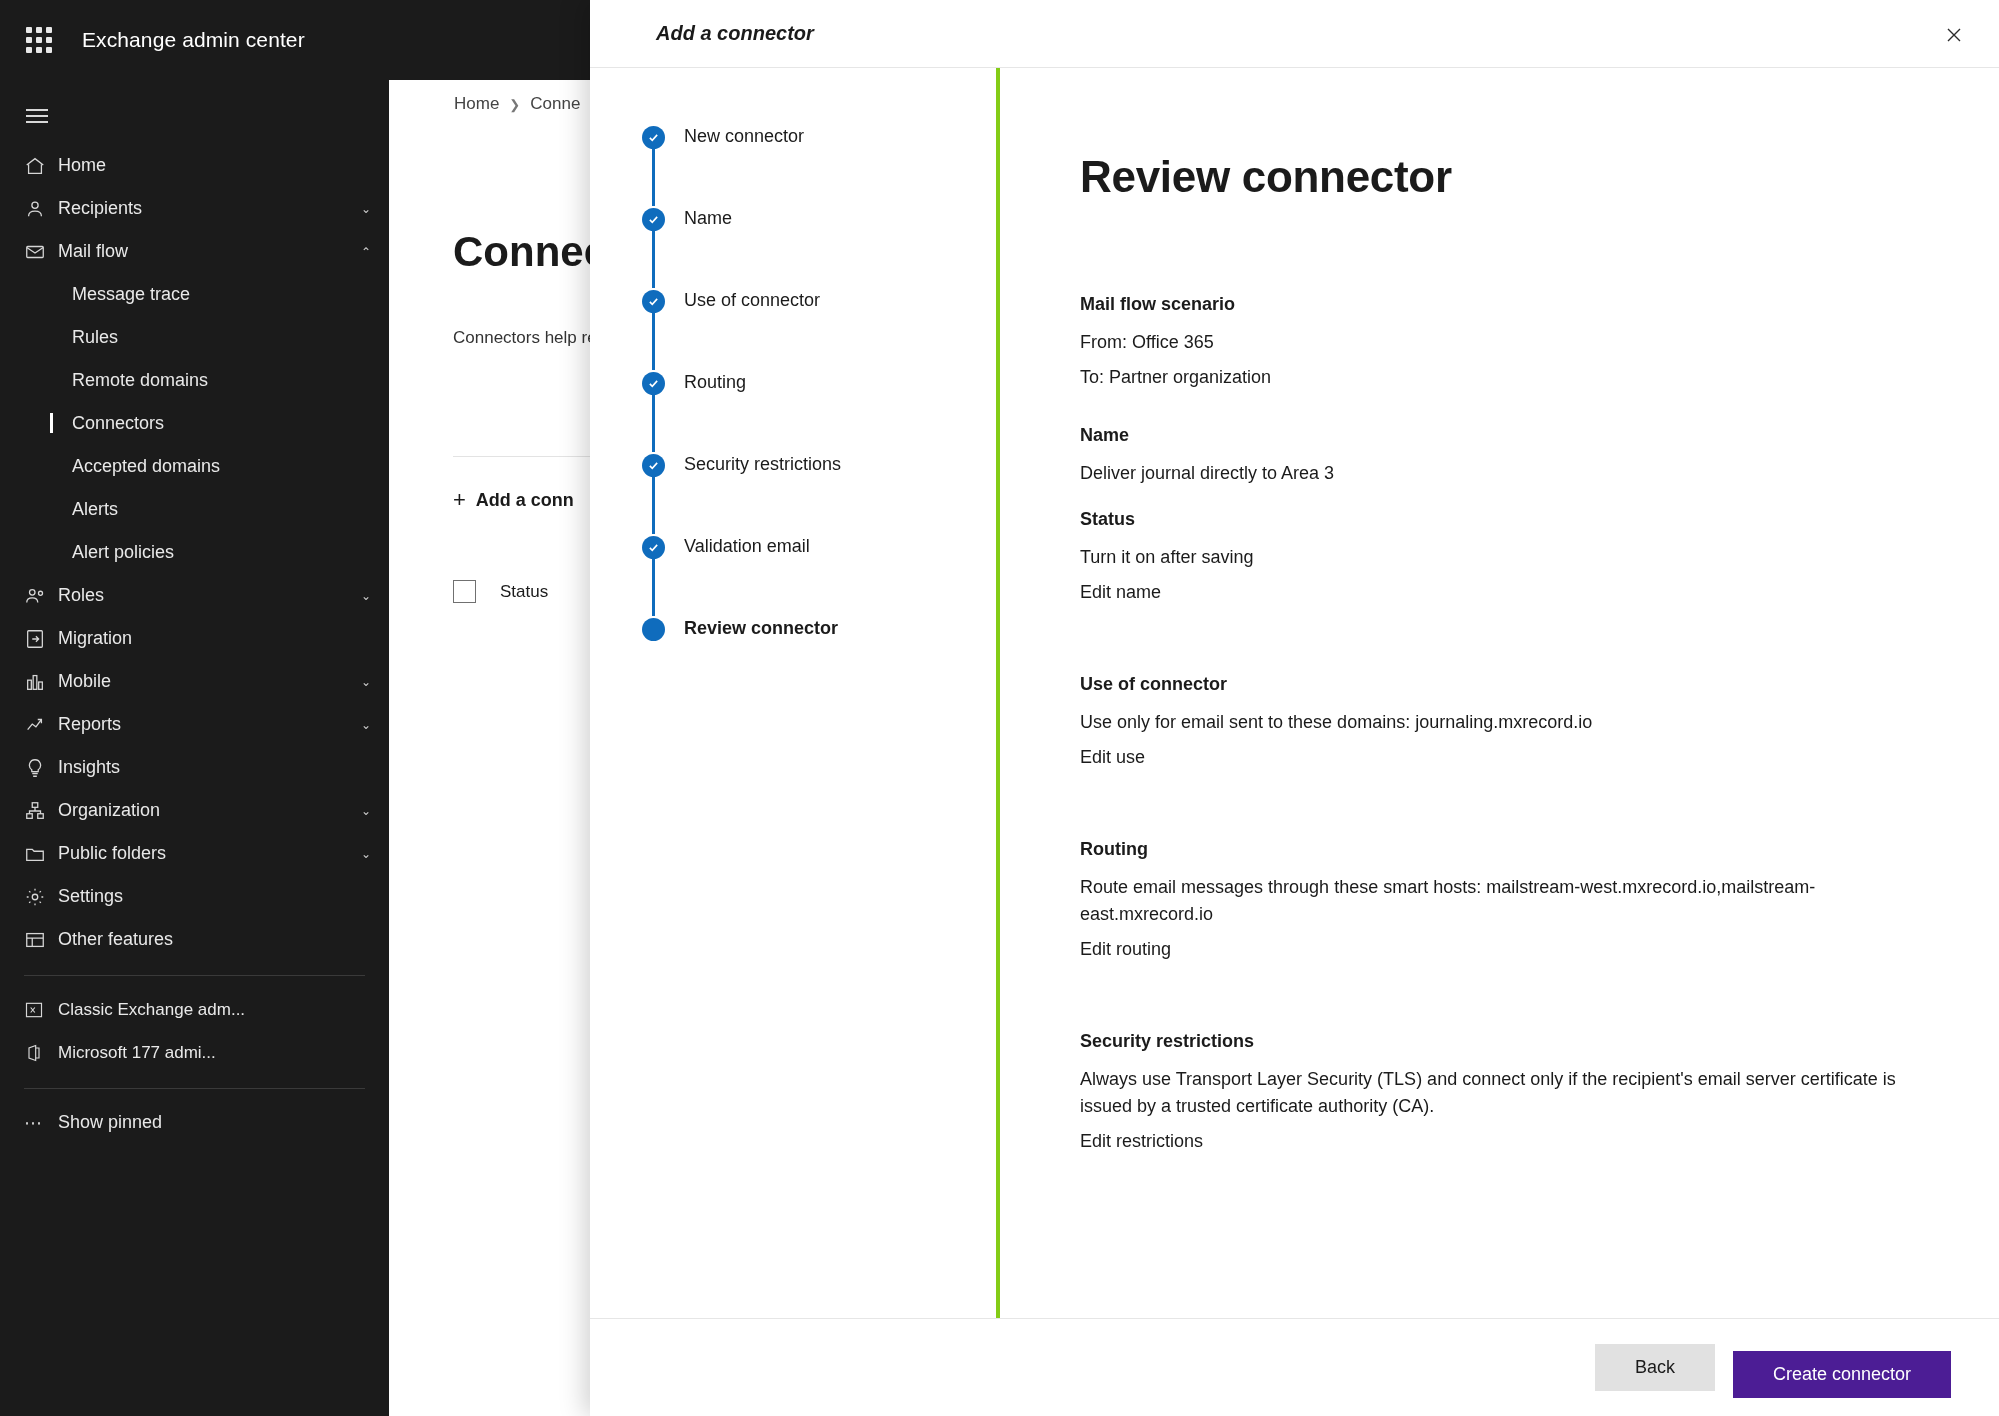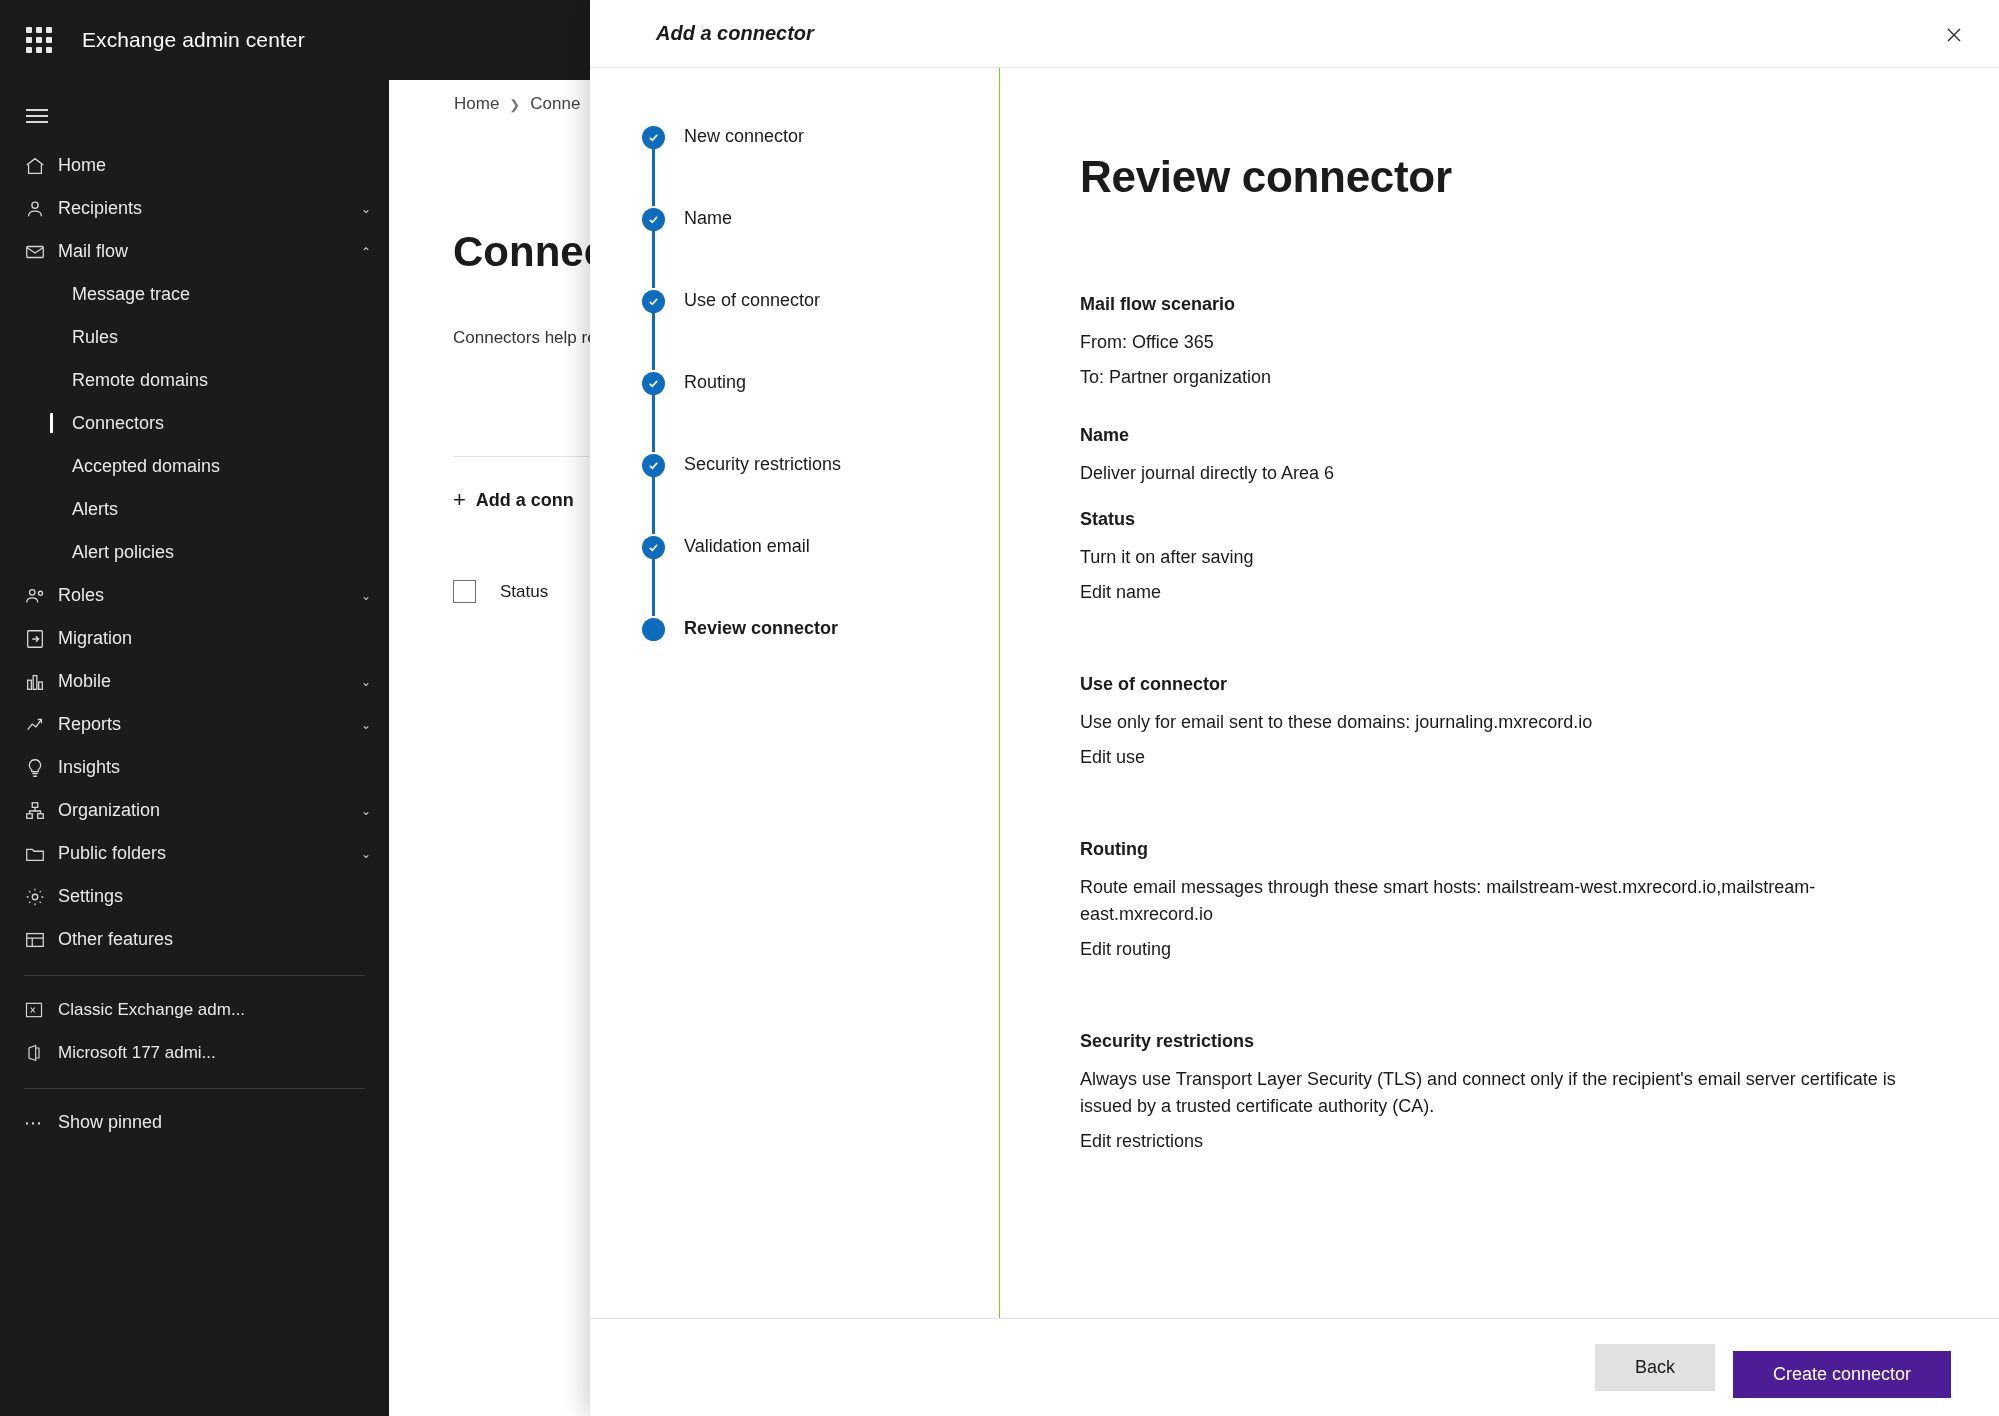--- a/index.html
+++ b/index.html
@@ -222,21 +222,21 @@
   }
   .panel-body {
     position: absolute;
     left: 0; top: 68px;
     width: 1409px;
     height: 1250px;
     display: flex;
   }
   .steps {
     width: 410px;
-    border-right: 1px solid #84cc16;
+    border-right: 4px solid #84cc16;
     padding-top: 56px;
     position: relative;
   }
   .step {
     position: relative;
     height: 82px;
     padding-left: 64px;
     display: flex;
     align-items: flex-start;
   }
@@ -650,21 +650,21 @@
         <h1>Review connector</h1>
 
         <div class="block">
           <div class="sec-h">Mail flow scenario</div>
           <div class="sec-p">From: Office 365</div>
           <div class="sec-p">To: Partner organization</div>
         </div>
 
         <div class="block tight">
           <div class="sec-h">Name</div>
-          <div class="sec-p">Deliver journal directly to Area 6</div>
+          <div class="sec-p">Deliver journal directly to Area 3</div>
         </div>
 
         <div class="block">
           <div class="sec-h">Status</div>
           <div class="sec-p">Turn it on after saving</div>
           <span class="sec-link">Edit name</span>
         </div>
 
         <div class="block">
           <div class="sec-h">Use of connector</div>

